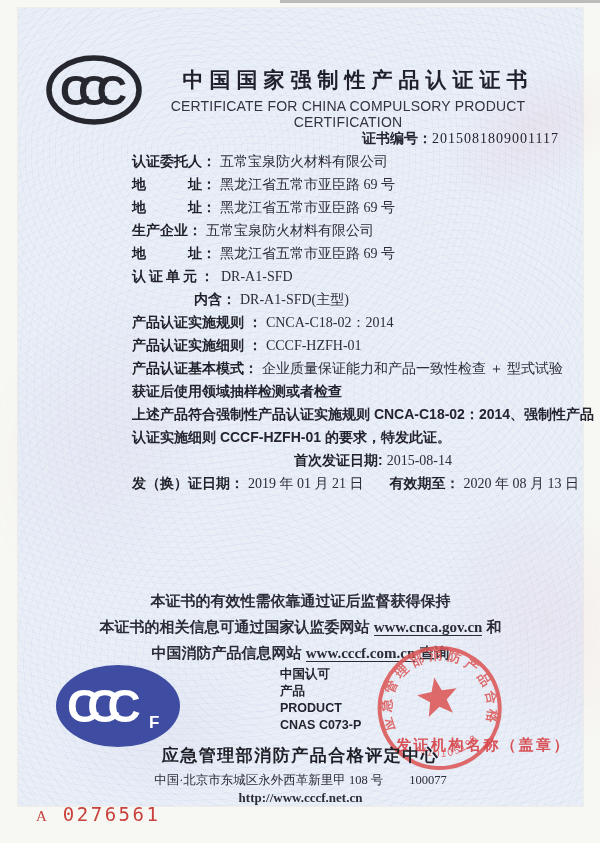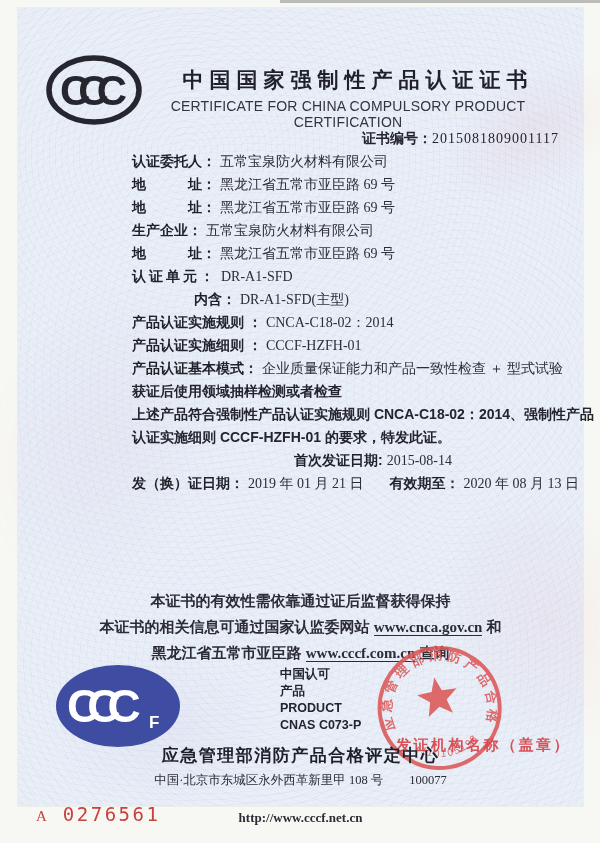--- a/index.html
+++ b/index.html
@@ -48,21 +48,21 @@
   .seal{position:absolute;left:352px;top:630px;transform:rotate(-10deg);}
   .seal-overlay{position:absolute;left:378px;top:690px;font-size:15px;font-weight:600;letter-spacing:2.5px;
     color:#d8494e;font-family:"Liberation Serif",serif;opacity:.95;margin-top:38px;}
 
   .org{position:absolute;left:0;top:736px;width:565px;text-align:center;
     font-size:17px;font-weight:700;letter-spacing:1.5px;color:#1f2027;}
   .addr{position:absolute;left:0;top:764px;width:565px;text-align:center;
     font-size:12.5px;color:#2b2c36;font-family:"Liberation Serif",serif;}
   .addr .pc{margin-left:26px;}
   .site{position:absolute;left:0;top:782px;width:565px;text-align:center;
-    font-size:13px;font-weight:600;color:#2b2c36;font-family:"Liberation Serif",serif;margin-top:20px;}
+    font-size:13px;font-weight:600;color:#2b2c36;font-family:"Liberation Serif",serif;}
 
   .serial{position:absolute;left:36px;top:803px;color:#c8413d;display:flex;align-items:baseline;}
   .serial .pre{font-family:"Liberation Serif",serif;font-size:15px;margin-right:16px;}
   .serial .num{font-family:"DejaVu Sans Mono",monospace;font-size:19px;letter-spacing:2.5px;}
 </style>
 </head>
 <body>
 
 <div class="page">
   <div class="scan-edge"></div>
@@ -126,21 +126,21 @@
         <span class="lbl">发（换）证日期：</span><span class="val">2019 年 01 月 21 日</span><span class="gap"></span><span class="lbl">有效期至：</span><span class="val">2020 年 08 月 13 日</span>
       </div>
     </div>
 
     <div class="notes">
       <div>本证书的有效性需依靠通过证后监督获得保持</div>
       <div>
         <span>本证书的相关信息可通过国家认监委网站 </span><span class="url">www.cnca.gov.cn</span><span> 和</span>
       </div>
       <div>
-        <span>黑龙江省五常市亚臣路 </span><span class="url">www.cccf.com.cn</span><span> 查询</span>
+        <span>中国消防产品信息网站 </span><span class="url">www.cccf.com.cn</span><span> 查询</span>
       </div>
     </div>
 
     <div class="cccf-badge">
       <svg width="132" height="96" viewBox="0 0 132 96">
         <ellipse cx="66" cy="46" rx="62" ry="41" fill="#3e4da1"></ellipse>
         <text x="15" y="62" font-size="46" font-weight="bold" style="letter-spacing:-13px" fill="#ffffff">CCC</text>
         <text x="97" y="68" font-size="17" font-weight="bold" fill="#ffffff">F</text>
       </svg>
     </div>

